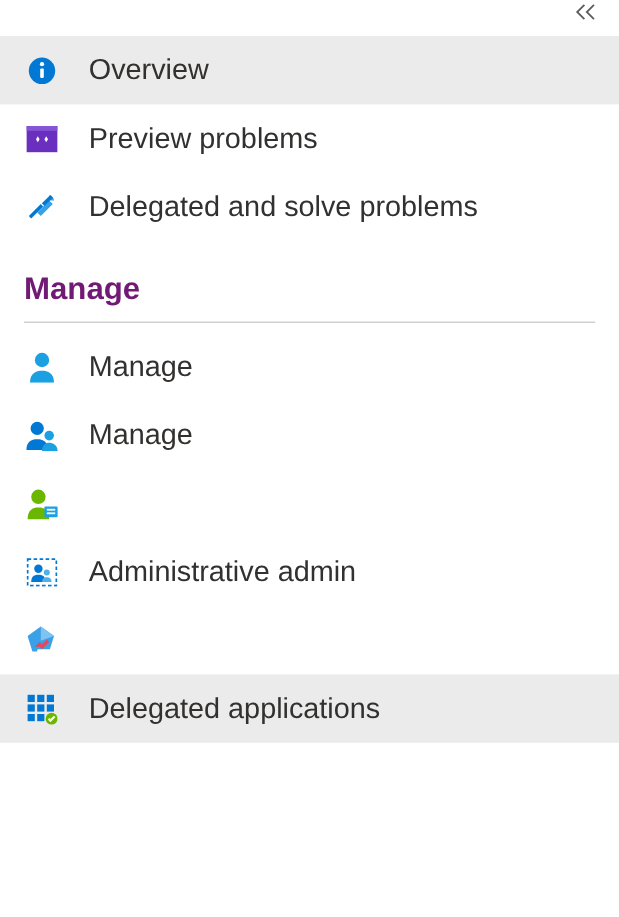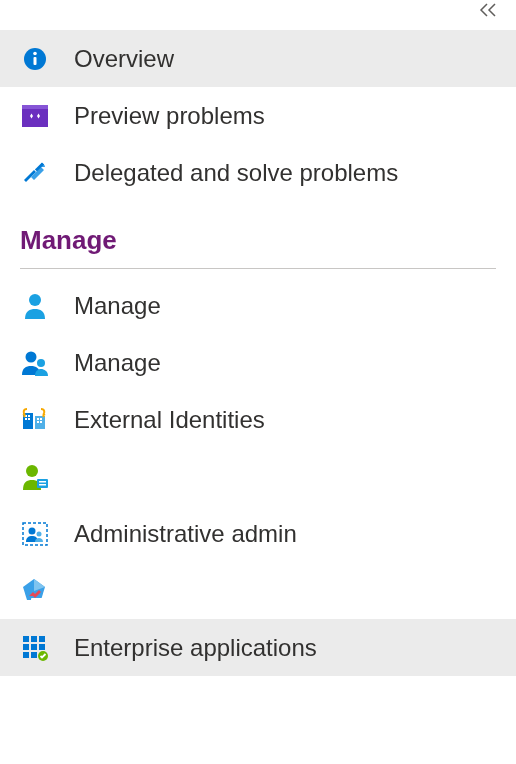--- a/index.html
+++ b/index.html
@@ -131,39 +131,20 @@
       <svg width="28" height="26" viewBox="0 0 28 26">
         <circle cx="10" cy="7" r="5.5" fill="#0078d4"></circle>
         <path d="M1 25 C1 18 5 16 10 16 C15 16 19 18 19 25 Z" fill="#0078d4"></path>
         <circle cx="20" cy="13" r="4" fill="#1ba1e2"></circle>
         <path d="M14 26 C14 21 17 19 20 19 C23 19 27 21 27 26 Z" fill="#1ba1e2"></path>
       </svg>
     </span>
     <span class="label">Manage</span>
   </div>
 
-  <div class="nav-item">
-    <span class="icon-wrap">
-      <svg width="28" height="26" viewBox="0 0 28 26">
-        <rect x="2" y="6" width="10" height="16" fill="#0078d4"></rect>
-        <rect x="4" y="8" width="2" height="2" fill="#fff"></rect>
-        <rect x="7" y="8" width="2" height="2" fill="#fff"></rect>
-        <rect x="4" y="11" width="2" height="2" fill="#fff"></rect>
-        <rect x="7" y="11" width="2" height="2" fill="#fff"></rect>
-        <rect x="14" y="9" width="10" height="13" fill="#50b0e8"></rect>
-        <rect x="16" y="11" width="2" height="2" fill="#fff"></rect>
-        <rect x="19" y="11" width="2" height="2" fill="#fff"></rect>
-        <rect x="16" y="14" width="2" height="2" fill="#fff"></rect>
-        <rect x="19" y="14" width="2" height="2" fill="#fff"></rect>
-        <path d="M6 2 C2 2 2 6 4 8 M4 8 L2 7 M4 8 L3 10" stroke="#f7a800" stroke-width="2" fill="none"></path>
-        <path d="M20 2 C24 2 24 6 22 8 M22 8 L24 7 M22 8 L23 10" stroke="#f7a800" stroke-width="2" fill="none"></path>
-      </svg>
-    </span>
-    <span class="label">External Identities</span>
-  </div>
 
   <div class="nav-item">
     <span class="icon-wrap">
       <svg width="28" height="26" viewBox="0 0 28 26">
         <circle cx="11" cy="7" r="6" fill="#6bb700"></circle>
         <path d="M2 26 C2 18 6 16 11 16 C16 16 20 18 20 26 Z" fill="#6bb700"></path>
         <rect x="16" y="15" width="11" height="9" fill="#1ba1e2" rx="1"></rect>
         <rect x="18" y="17" width="7" height="1.5" fill="#fff"></rect>
         <rect x="18" y="20" width="7" height="1.5" fill="#fff"></rect>
       </svg>
@@ -202,16 +183,16 @@
         <rect x="17" y="1" width="6" height="6" fill="#0078d4"></rect>
         <rect x="1" y="9" width="6" height="6" fill="#0078d4"></rect>
         <rect x="9" y="9" width="6" height="6" fill="#0078d4"></rect>
         <rect x="17" y="9" width="6" height="6" fill="#0078d4"></rect>
         <rect x="1" y="17" width="6" height="6" fill="#0078d4"></rect>
         <rect x="9" y="17" width="6" height="6" fill="#0078d4"></rect>
         <circle cx="21" cy="21" r="5" fill="#6bb700"></circle>
         <path d="M18.5 21 L20 22.5 L23.5 19" stroke="#fff" stroke-width="1.8" fill="none"></path>
       </svg>
     </span>
-    <span class="label">Enterprise applications</span>
+    <span class="label">Delegated applications</span>
   </div>
 
 </div>
 
 </body></html>

